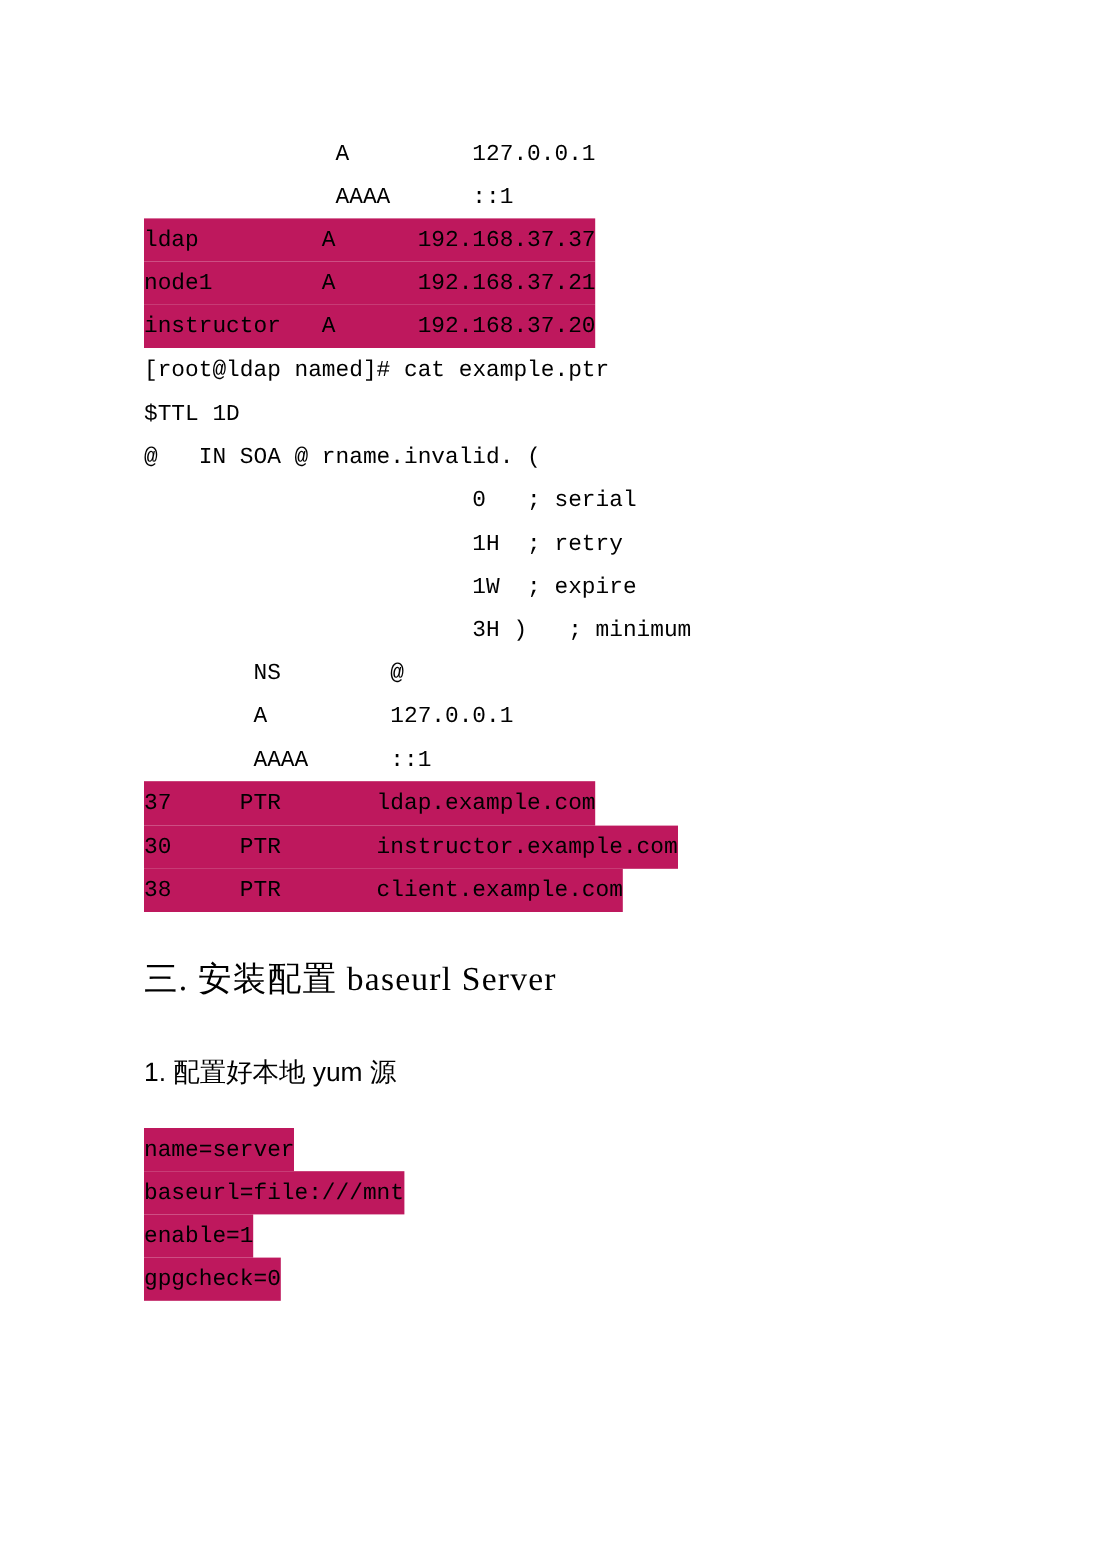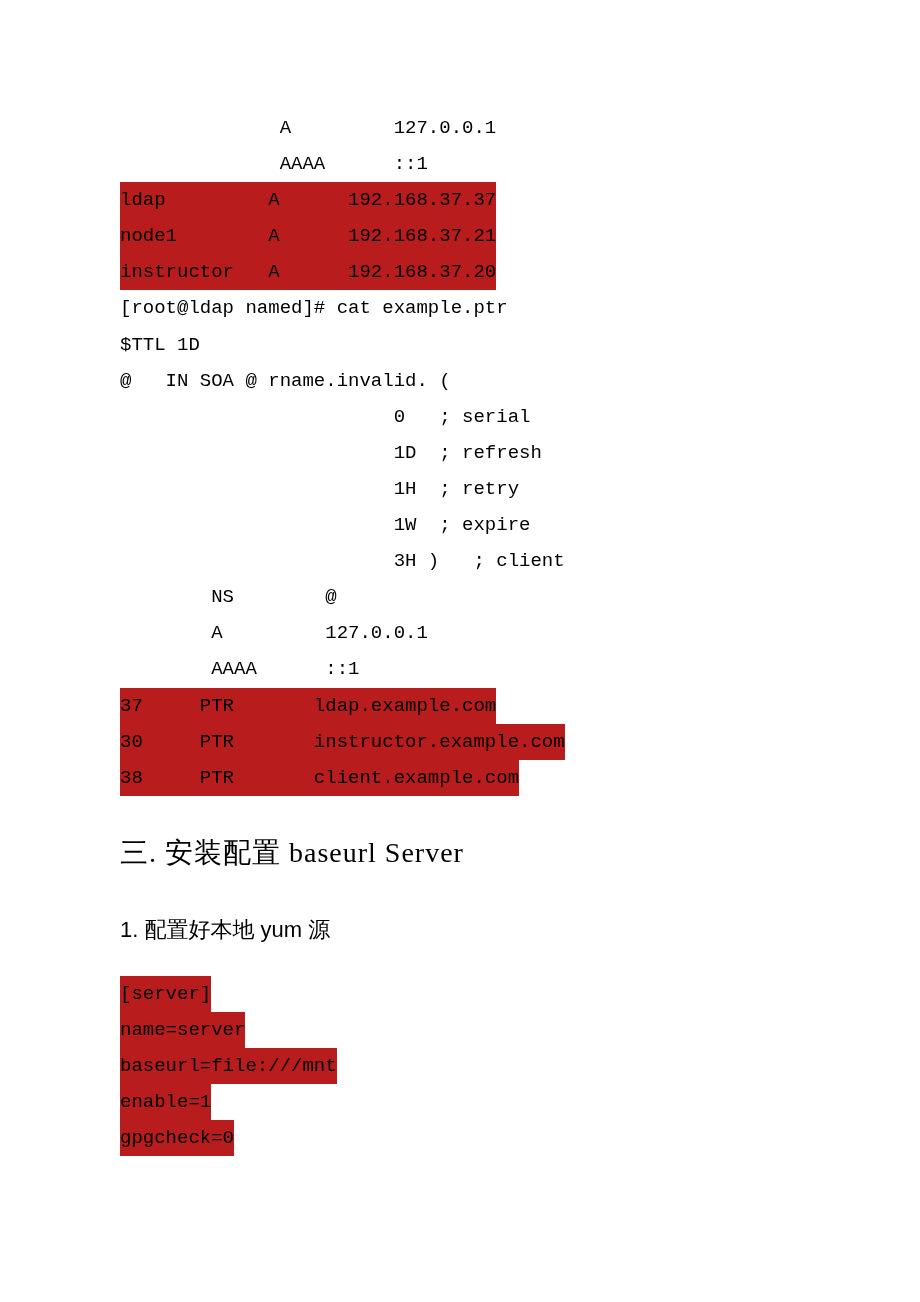--- a/index.html
+++ b/index.html
@@ -7,21 +7,21 @@
       width: 920px;
       min-height: 1302px;
       background: #fff;
       font-family: "Courier New", monospace;
       padding: 110px 120px 40px 120px;
       color: #000;
       font-size: 19px;
       line-height: 1.9;
     }
     .line { white-space: pre; font-family: "Courier New", monospace; }
-    .hl { background: #b91c1c; display: inline-block; }
+    .hl { background: #be185d; display: inline-block; }
     .bold { font-weight: normal; }
     h2 {
       font-family: "SimSun", serif;
       font-size: 28px;
       font-weight: normal;
       margin-top: 30px;
       margin-bottom: 30px;
       letter-spacing: 1px;
     }
     h3 {
@@ -38,30 +38,28 @@
 <div id="content">
     <div class="line">              A         127.0.0.1</div>
     <div class="line">              AAAA      ::1</div>
     <div class="line"><span class="hl">ldap         A      192.168.37.37</span></div>
     <div class="line"><span class="hl">node1        A      192.168.37.21</span></div>
     <div class="line"><span class="hl">instructor   A      192.168.37.20</span></div>
     <div class="line"><span>[root@ldap named]# cat </span><span class="bold">example.ptr</span></div>
     <div class="line">$TTL 1D</div>
     <div class="line">@   IN SOA @ rname.invalid. (</div>
     <div class="line">                        0   ; serial</div>
-    <div class="line">                        1D  ; refresh</div>
     <div class="line">                        1H  ; retry</div>
     <div class="line">                        1W  ; expire</div>
-    <div class="line">                        3H )   ; client</div>
+    <div class="line">                        3H )   ; minimum</div>
     <div class="line">        NS        @</div>
     <div class="line">        A         127.0.0.1</div>
     <div class="line">        AAAA      ::1</div>
     <div class="line"><span class="hl">37     PTR       ldap.example.com</span></div>
     <div class="line"><span class="hl">30     PTR       instructor.example.com</span></div>
     <div class="line"><span class="hl">38     PTR       client.example.com</span></div>
     <h2>三. 安装配置 baseurl Server</h2>
     <h3>1. 配置好本地 yum 源</h3>
-    <div class="line"><span class="hl">[server]</span></div>
     <div class="line"><span class="hl">name=server</span></div>
     <div class="line"><span class="hl">baseurl=file:///mnt</span></div>
     <div class="line"><span class="hl">enable=1</span></div>
     <div class="line"><span class="hl">gpgcheck=0</span></div>
   </div>
 
 </body></html>

